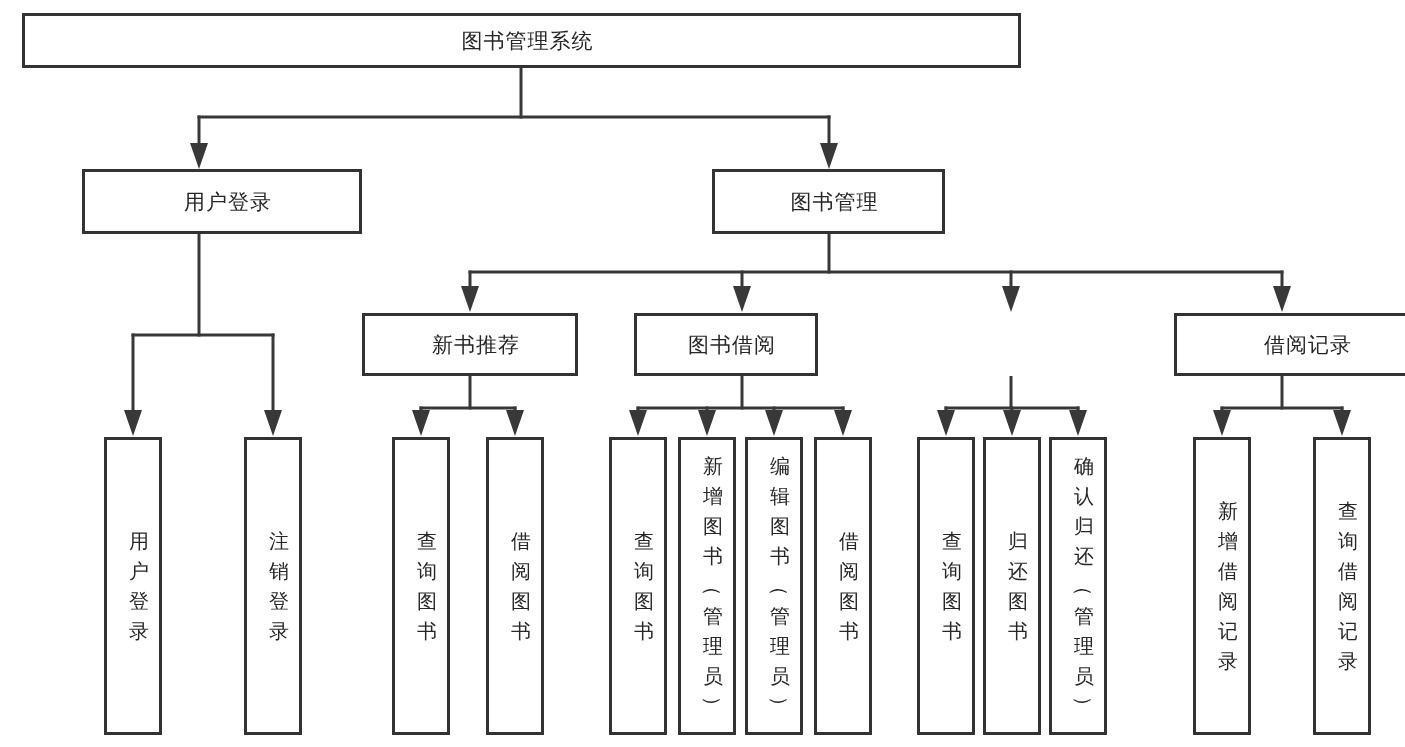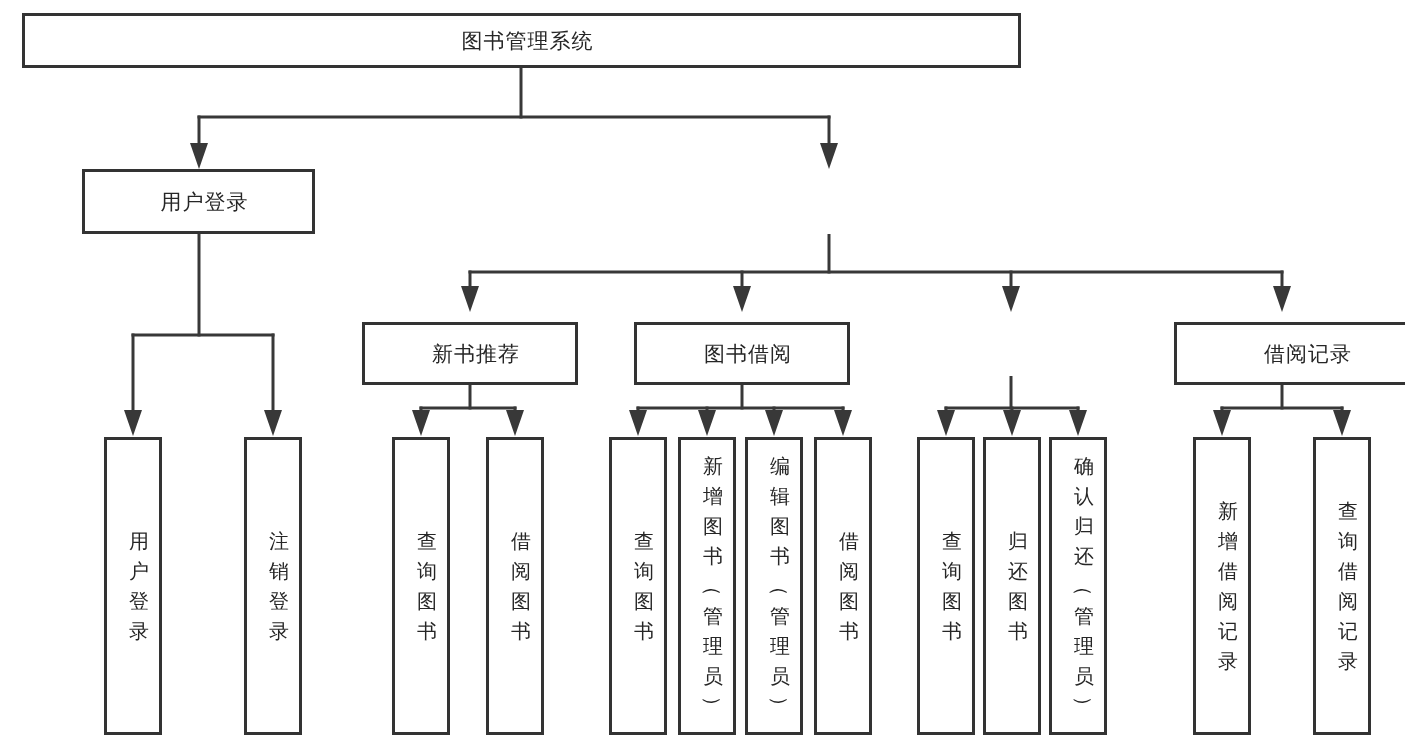--- a/index.html
+++ b/index.html
@@ -40,25 +40,25 @@
     justify-content: center;
     color: #262626;
     padding-left: 12px;
   }
   .h-box {
     font-size: 21px;
     letter-spacing: 1px;
     text-align: center;
   }
   .root-box   { left: 22px;  top: 13px;  width: 999px; height: 55px; }
-  .lvl2-a     { left: 82px;  top: 169px; width: 233px; height: 65px; }
+  .lvl2-a     { left: 82px;  top: 169px; width: 280px; height: 65px; }
   .lvl2-b     { left: 712px; top: 169px; width: 233px; height: 65px; }
-  .lvl3       { top: 313px; height: 63px; margin-top: 9px; }
+  .lvl3       { top: 313px; height: 63px; }
   .lvl3-0     { left: 362px;  width: 216px; }
-  .lvl3-1     { left: 634px;  width: 216px; }
+  .lvl3-1     { left: 634px;  width: 184px; }
   .lvl3-2     { left: 902px;  width: 218px; }
   .lvl3-3     { left: 1174px; width: 256px; }
   .leaf {
     top: 437px;
     width: 58px;
     height: 298px;
   }
   .vlabel {
     display: flex;
     flex-direction: column;
@@ -168,20 +168,21 @@
       <line x1="1222" y1="406.5" x2="1222" y2="416"></line>
       <polygon points="1213,410 1231,410 1222,436"></polygon>
       <line x1="1342" y1="406.5" x2="1342" y2="416"></line>
       <polygon points="1333,410 1351,410 1342,436"></polygon>
     </g>
   </svg>
 
   <div class="box h-box root-box">图书管理系统</div>
 
   <div class="box h-box lvl2-a">用户登录</div>
+  <div class="box h-box lvl2-b">图书管理</div>
 
   <div class="box h-box lvl3 lvl3-0">新书推荐</div>
   <div class="box h-box lvl3 lvl3-1">图书借阅</div>
   <div class="box h-box lvl3 lvl3-3">借阅记录</div>
 
   <div class="box leaf g1-0">
     <div class="vlabel">
         <span>用</span>
         <span>户</span>
         <span>登</span>

